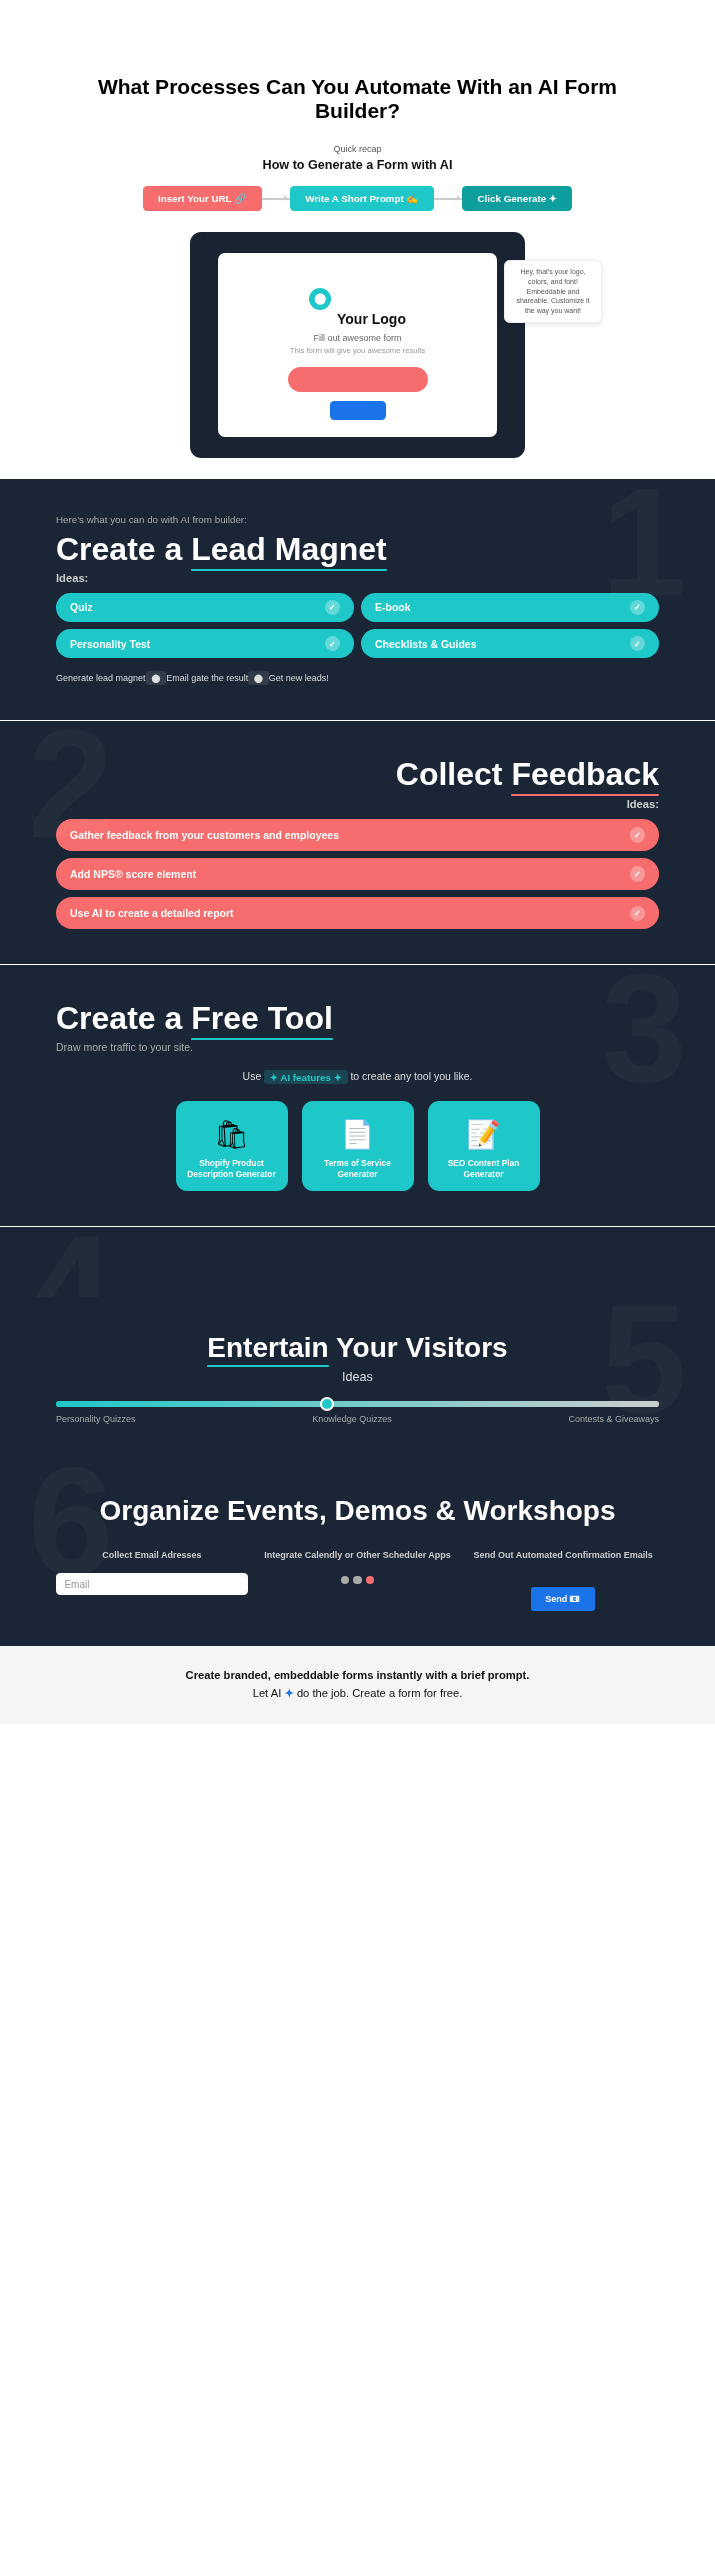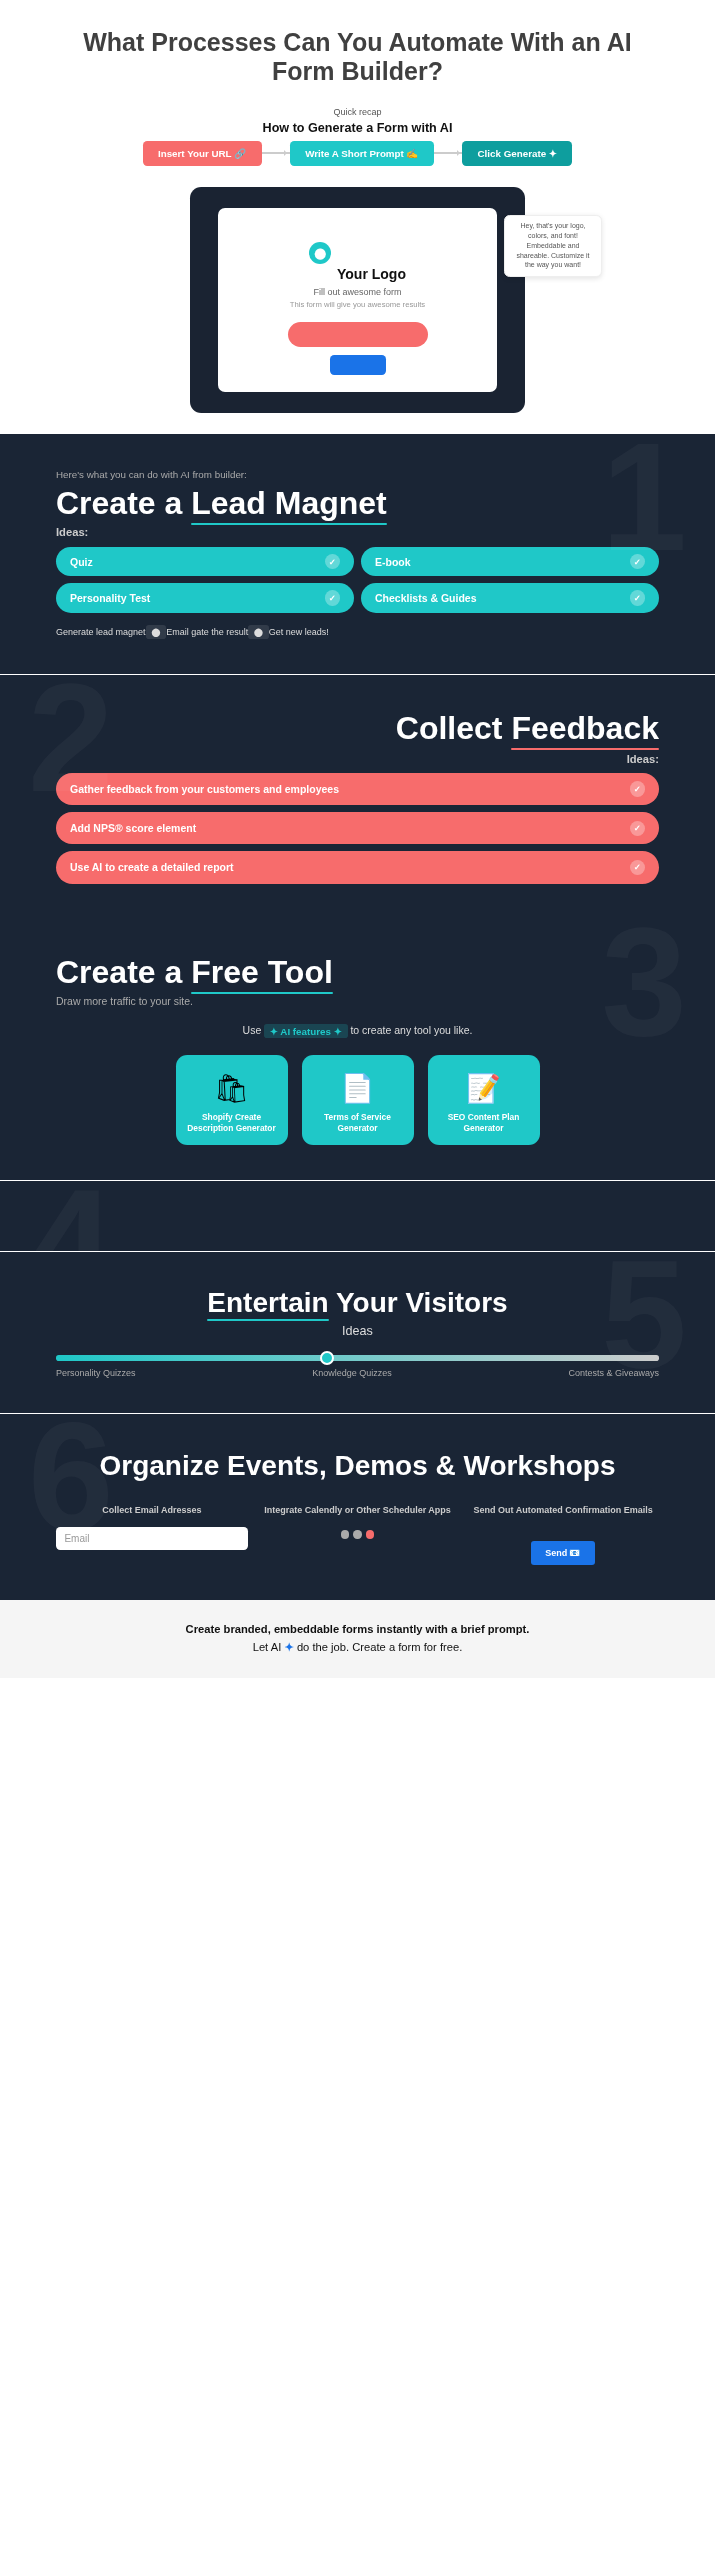--- a/index.html
+++ b/index.html
@@ -11,36 +11,37 @@
       overflow-x: hidden;
     }
 
     
     .hero {
       background: #fff;
       padding: 28px 56px 21px;
       text-align: center;
     }
     .hero h1 {
-      font-size: 25px;
+      font-size: 21px;
       font-weight: 900;
-      color: #404040;
+      color: #000000;
       line-height: 1.15;
       margin-bottom: 21px;
+      margin-top: 47px;
     }
     .quick-recap-label {
       font-size: 9px;
       color: #555;
       margin-bottom: 4.2px;
     }
     .how-to-title {
       font-size: 12.6px;
       font-weight: 800;
       color: #111;
-      margin-bottom: 6px;
+      margin-bottom: 14px;
     }
 
     
     .steps-row {
       display: flex;
       align-items: center;
       justify-content: center;
       gap: 0;
       margin-bottom: 21px;
     }
@@ -638,21 +639,21 @@
   </h2>
   <p class="sub">Draw more traffic to your site.</p>
   <p class="ai-feature-text">
     <span>Use </span>
     <span class="ai-badge">✦ AI features ✦</span>
     <span> to create any tool you like.</span>
   </p>
   <div class="tools-grid">
     <div class="tool-card">
       <div class="tool-icon">🛍</div>
-      <div class="tool-label">Shopify Create Description Generator</div>
+      <div class="tool-label">Shopify Product Description Generator</div>
     </div>
     <div class="tool-card">
       <div class="tool-icon">📄</div>
       <div class="tool-label">Terms of Service Generator</div>
     </div>
     <div class="tool-card">
       <div class="tool-icon">📝</div>
       <div class="tool-label">SEO Content Plan Generator</div>
     </div>
   </div>

